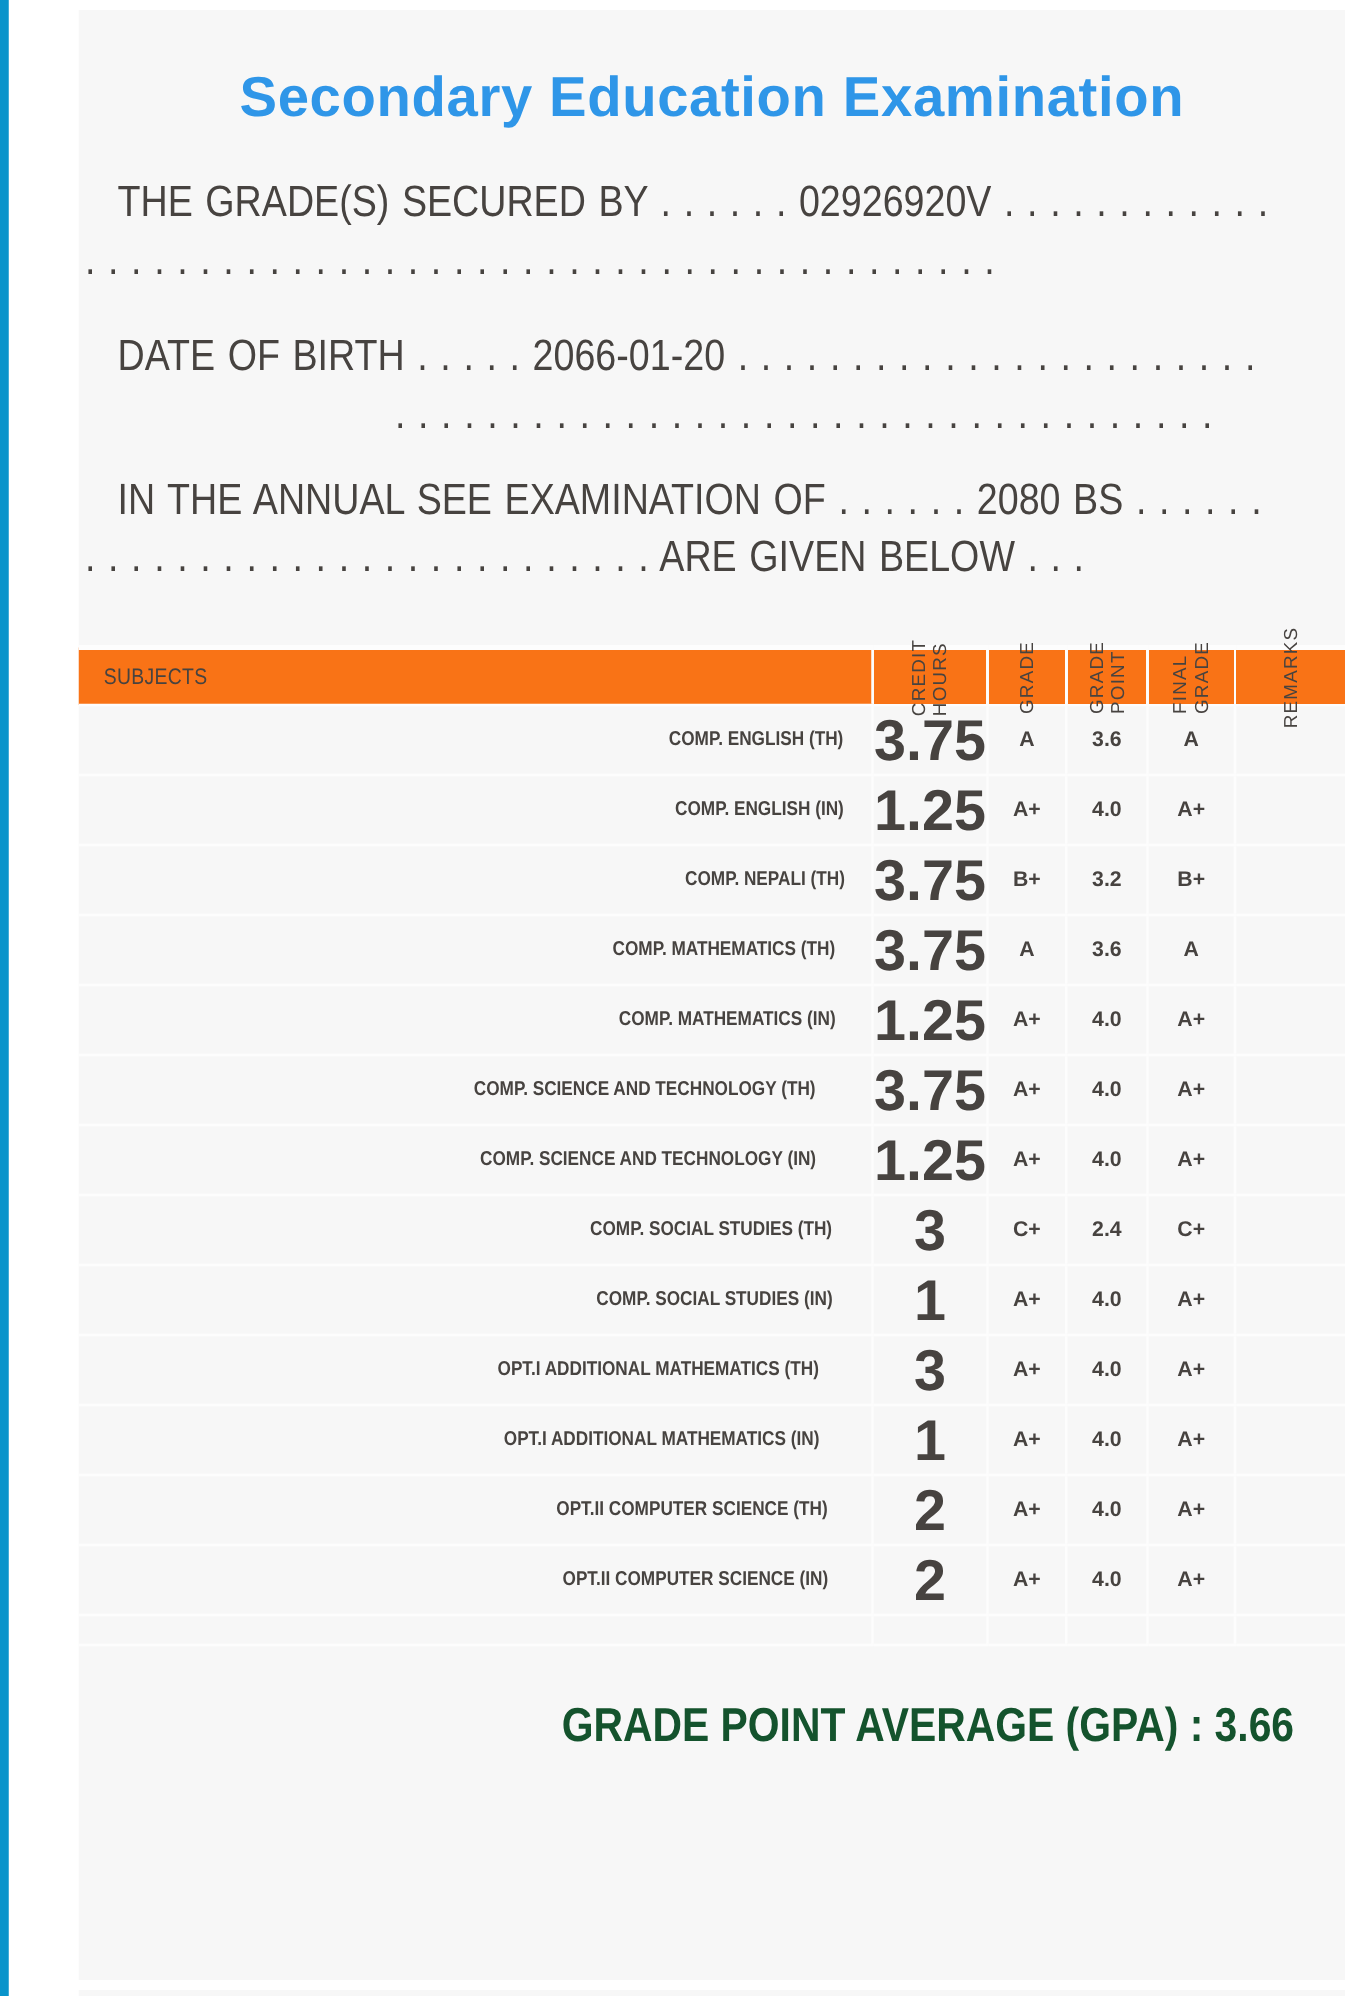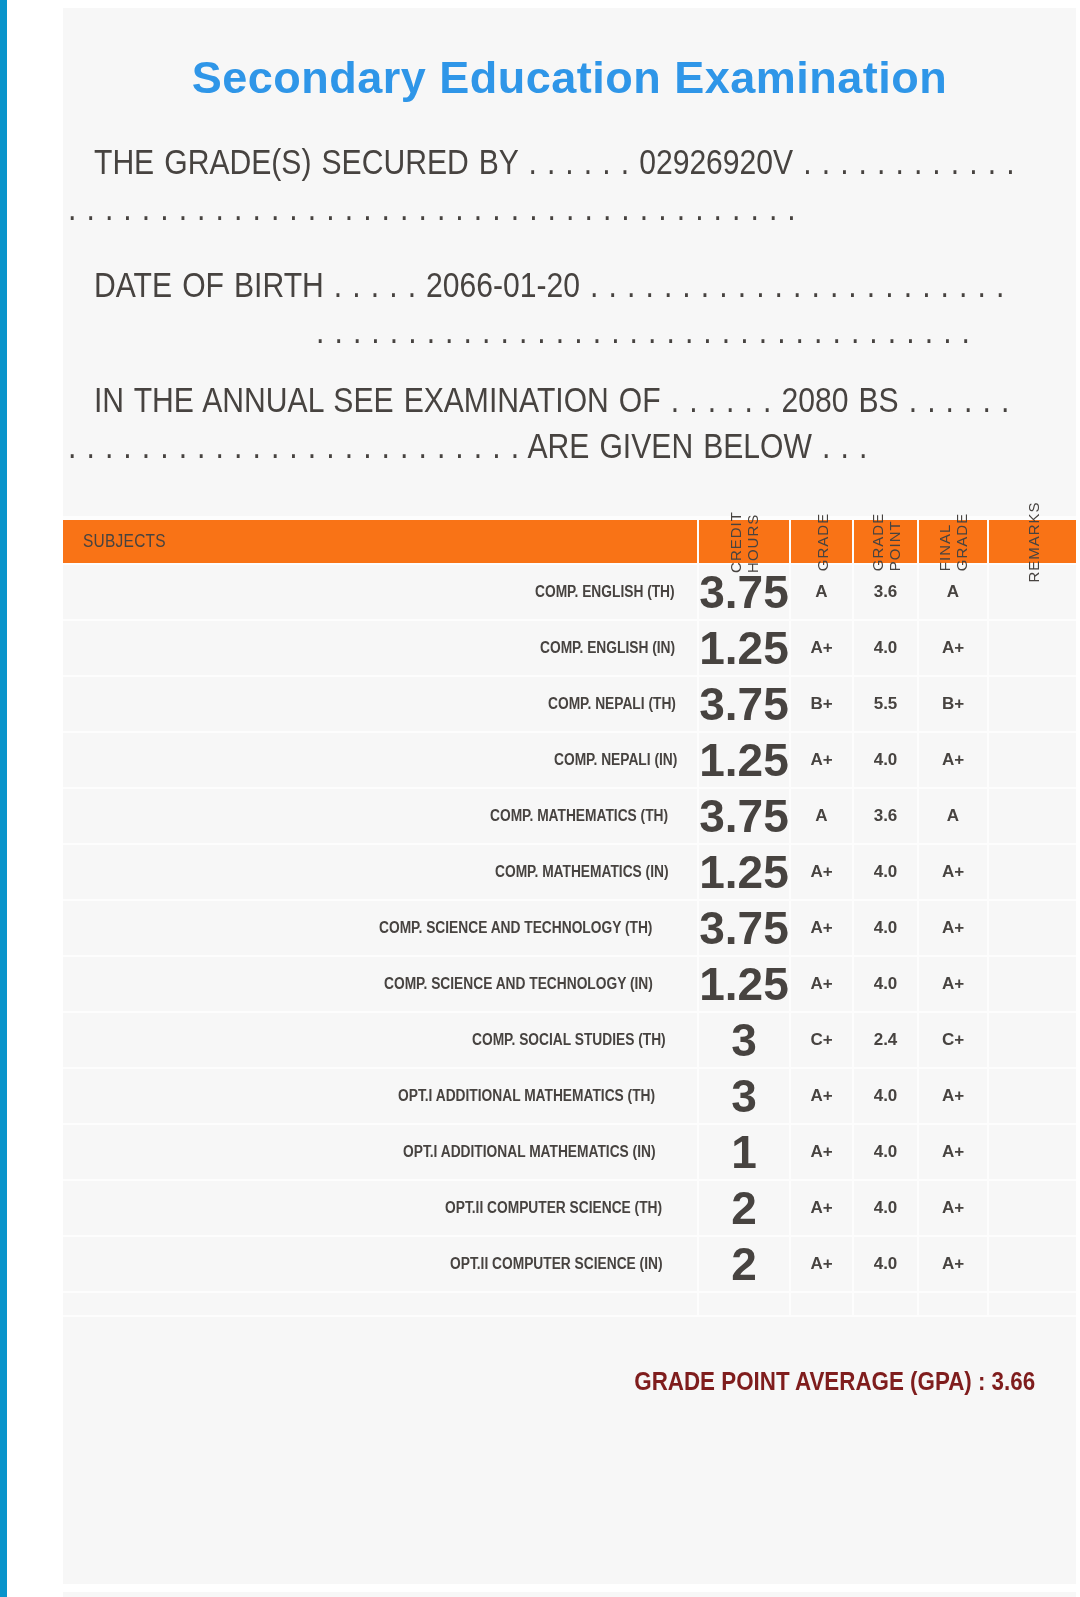--- a/index.html
+++ b/index.html
@@ -44,21 +44,21 @@
   th.vh .vtext { position:absolute; left:50%; top:50%;
                  transform:translate(-50%,-50%) rotate(-90deg);
                  font-size:15px; line-height:17px; letter-spacing:1px;
                  white-space:pre-line; text-align:left; }
 
   td.c-subj { text-align:right; padding-left:20px; font-size:16px; font-weight:700; }
   td.c-ch   { text-align:center; font-size:46px; font-weight:700; }
   td.c-g, td.c-gp, td.c-fg, td.c-rm { text-align:center; font-size:17px; font-weight:700; }
 
   .gpa { margin-top:42px; display:flex; justify-content:flex-end; padding-right:41px;
-         color:#7f1d1d; font-size:26px; line-height:44px; font-weight:700; }
+         color:#14532d; font-size:38px; line-height:44px; font-weight:700; }
 </style>
 </head>
 <body>
 
 <div class="page">
 
   <div class="accent-bar"></div>
 
   <div class="card">
 
@@ -142,33 +142,25 @@
     <td class="c-g"><span>A+</span></td>
     <td class="c-gp"><span>4.0</span></td>
     <td class="c-fg"><span>A+</span></td>
     <td class="c-rm"><span></span></td>
   </tr>
 
   <tr>
     <td class="c-subj"><span class="cond">COMP. NEPALI (TH)</span></td>
     <td class="c-ch"><span>3.75</span></td>
     <td class="c-g"><span>B+</span></td>
-    <td class="c-gp"><span>5.5</span></td>
+    <td class="c-gp"><span>3.2</span></td>
     <td class="c-fg"><span>B+</span></td>
     <td class="c-rm"><span></span></td>
   </tr>
 
-  <tr>
-    <td class="c-subj"><span class="cond">COMP. NEPALI (IN)</span></td>
-    <td class="c-ch"><span>1.25</span></td>
-    <td class="c-g"><span>A+</span></td>
-    <td class="c-gp"><span>4.0</span></td>
-    <td class="c-fg"><span>A+</span></td>
-    <td class="c-rm"><span></span></td>
-  </tr>
 
   <tr>
     <td class="c-subj"><span class="cond">COMP. MATHEMATICS (TH)</span></td>
     <td class="c-ch"><span>3.75</span></td>
     <td class="c-g"><span>A</span></td>
     <td class="c-gp"><span>3.6</span></td>
     <td class="c-fg"><span>A</span></td>
     <td class="c-rm"><span></span></td>
   </tr>
 
@@ -201,20 +193,28 @@
 
   <tr>
     <td class="c-subj"><span class="cond">COMP. SOCIAL STUDIES (TH)</span></td>
     <td class="c-ch"><span>3</span></td>
     <td class="c-g"><span>C+</span></td>
     <td class="c-gp"><span>2.4</span></td>
     <td class="c-fg"><span>C+</span></td>
     <td class="c-rm"><span></span></td>
   </tr>
 
+  <tr>
+    <td class="c-subj"><span class="cond">COMP. SOCIAL STUDIES (IN)</span></td>
+    <td class="c-ch"><span>1</span></td>
+    <td class="c-g"><span>A+</span></td>
+    <td class="c-gp"><span>4.0</span></td>
+    <td class="c-fg"><span>A+</span></td>
+    <td class="c-rm"><span></span></td>
+  </tr>
 
   <tr>
     <td class="c-subj"><span class="cond">OPT.I ADDITIONAL MATHEMATICS (TH)</span></td>
     <td class="c-ch"><span>3</span></td>
     <td class="c-g"><span>A+</span></td>
     <td class="c-gp"><span>4.0</span></td>
     <td class="c-fg"><span>A+</span></td>
     <td class="c-rm"><span></span></td>
   </tr>
 

